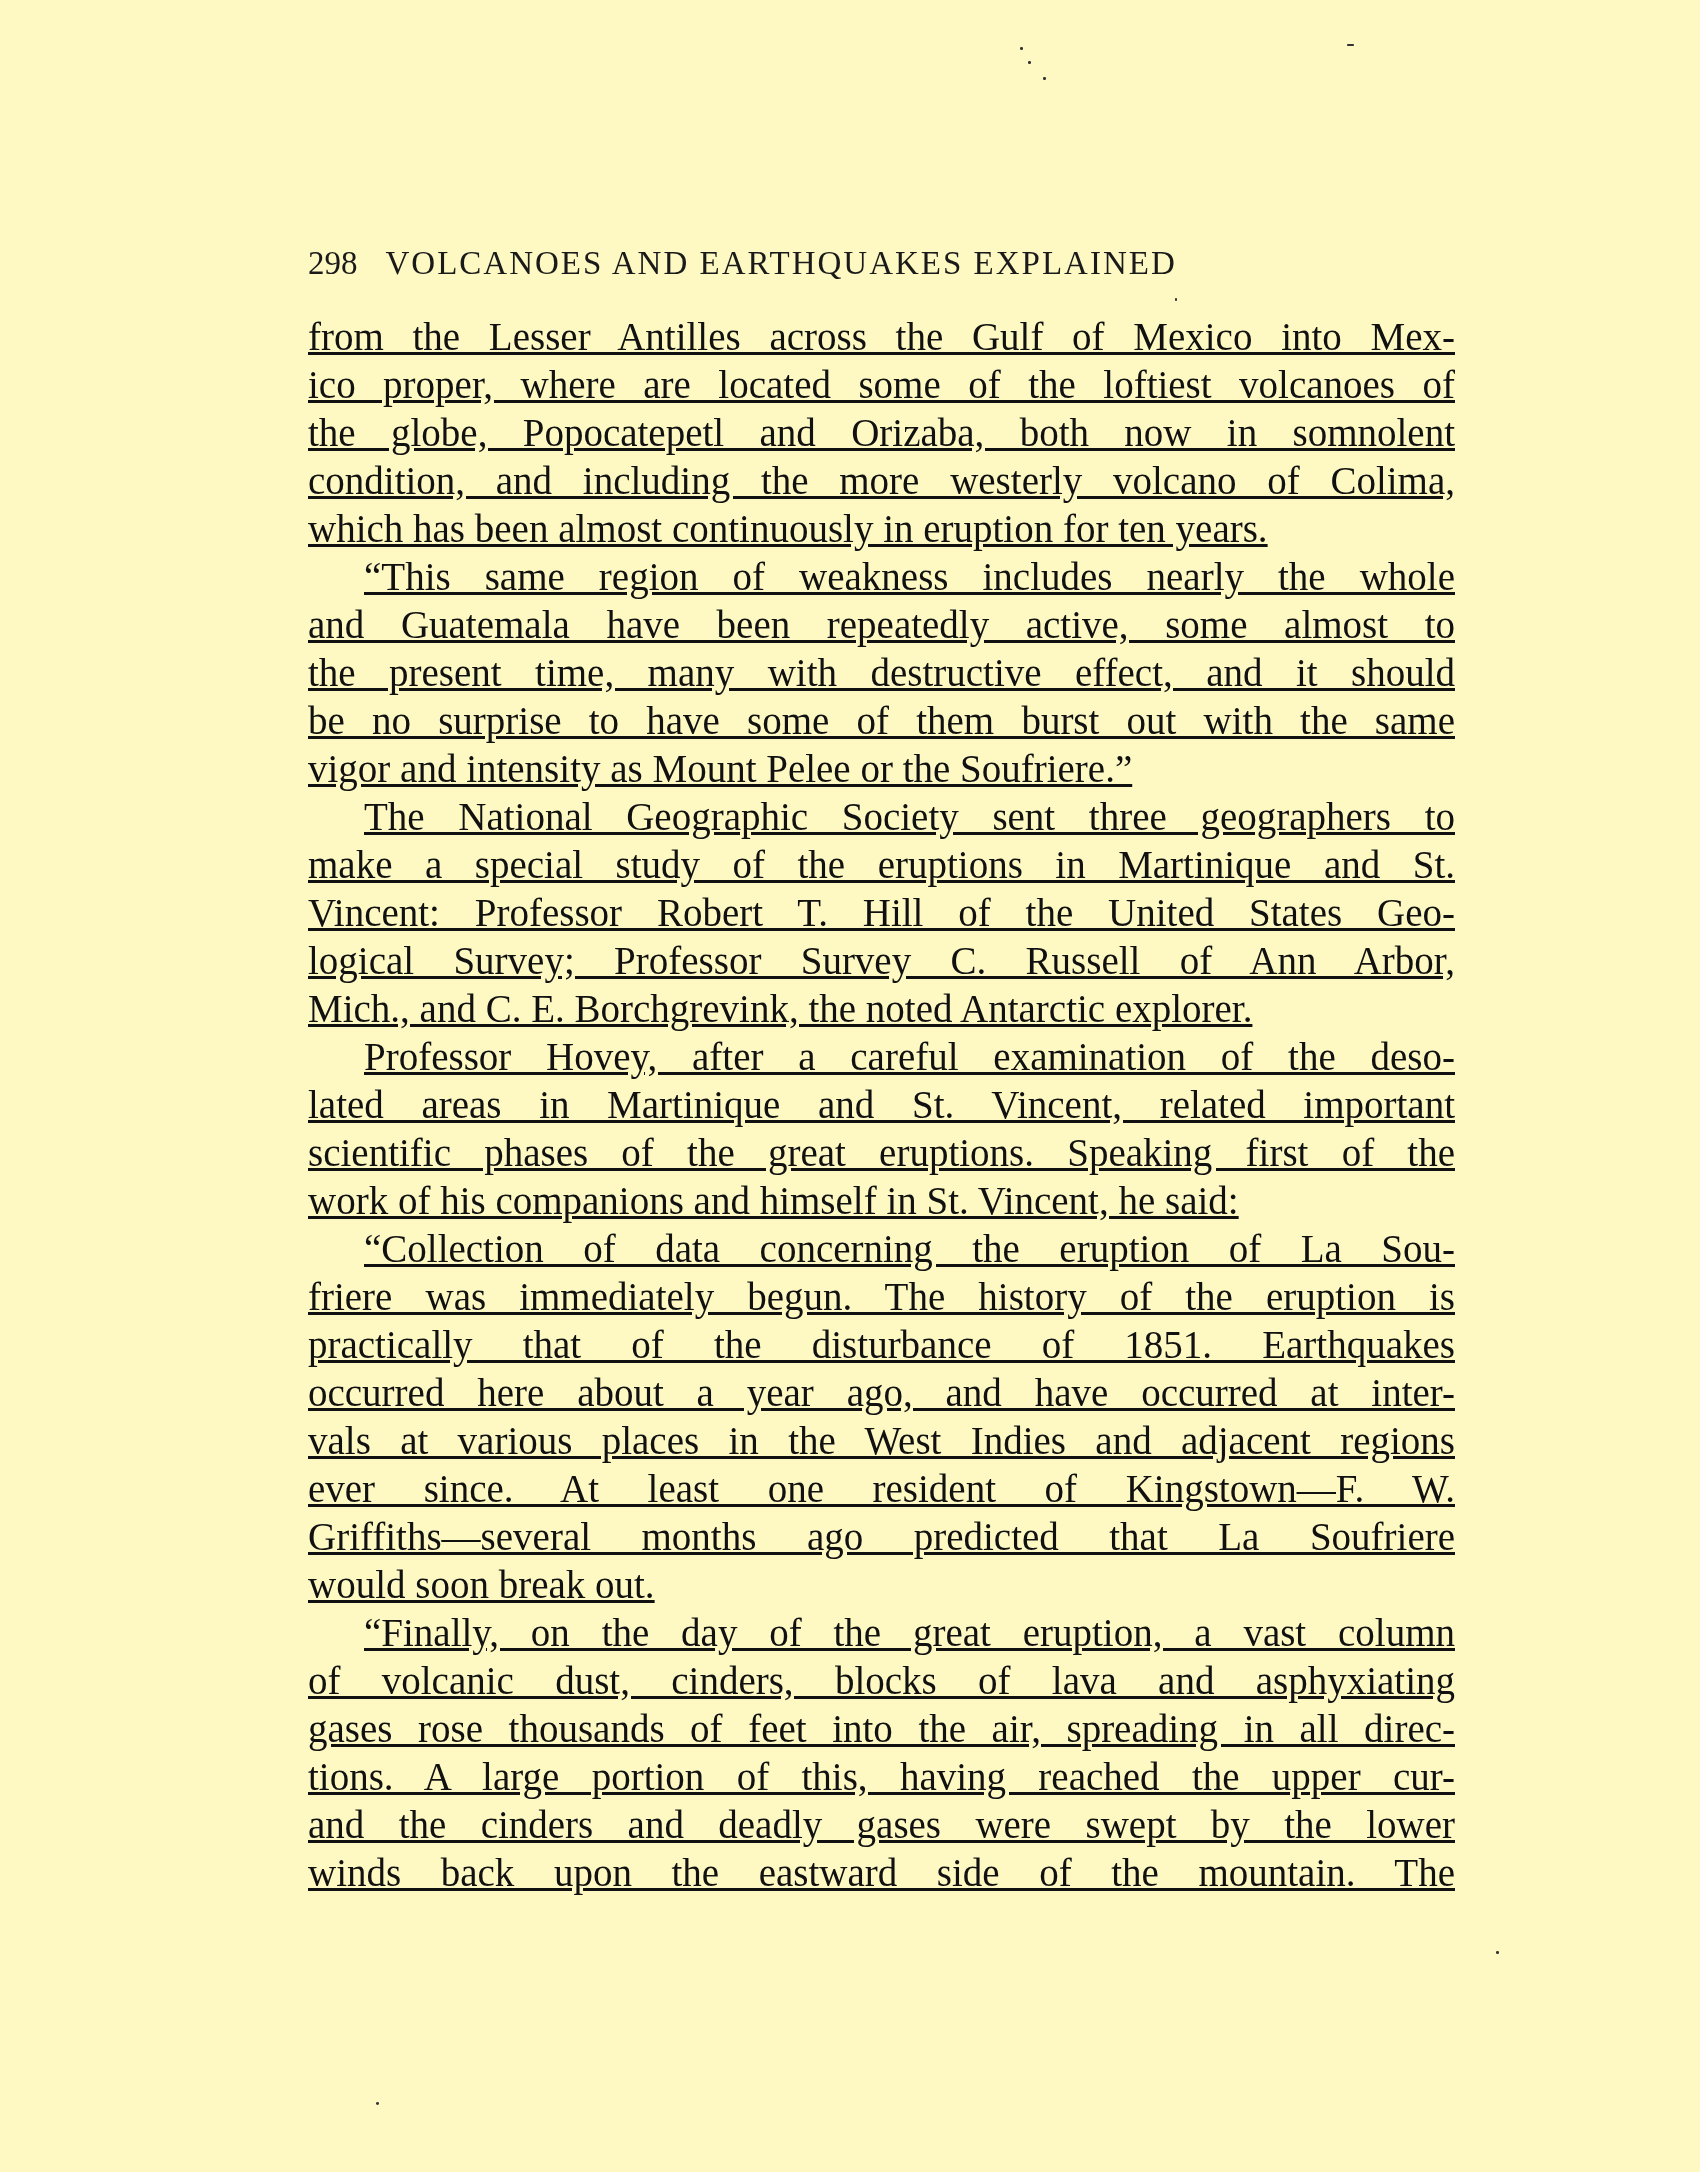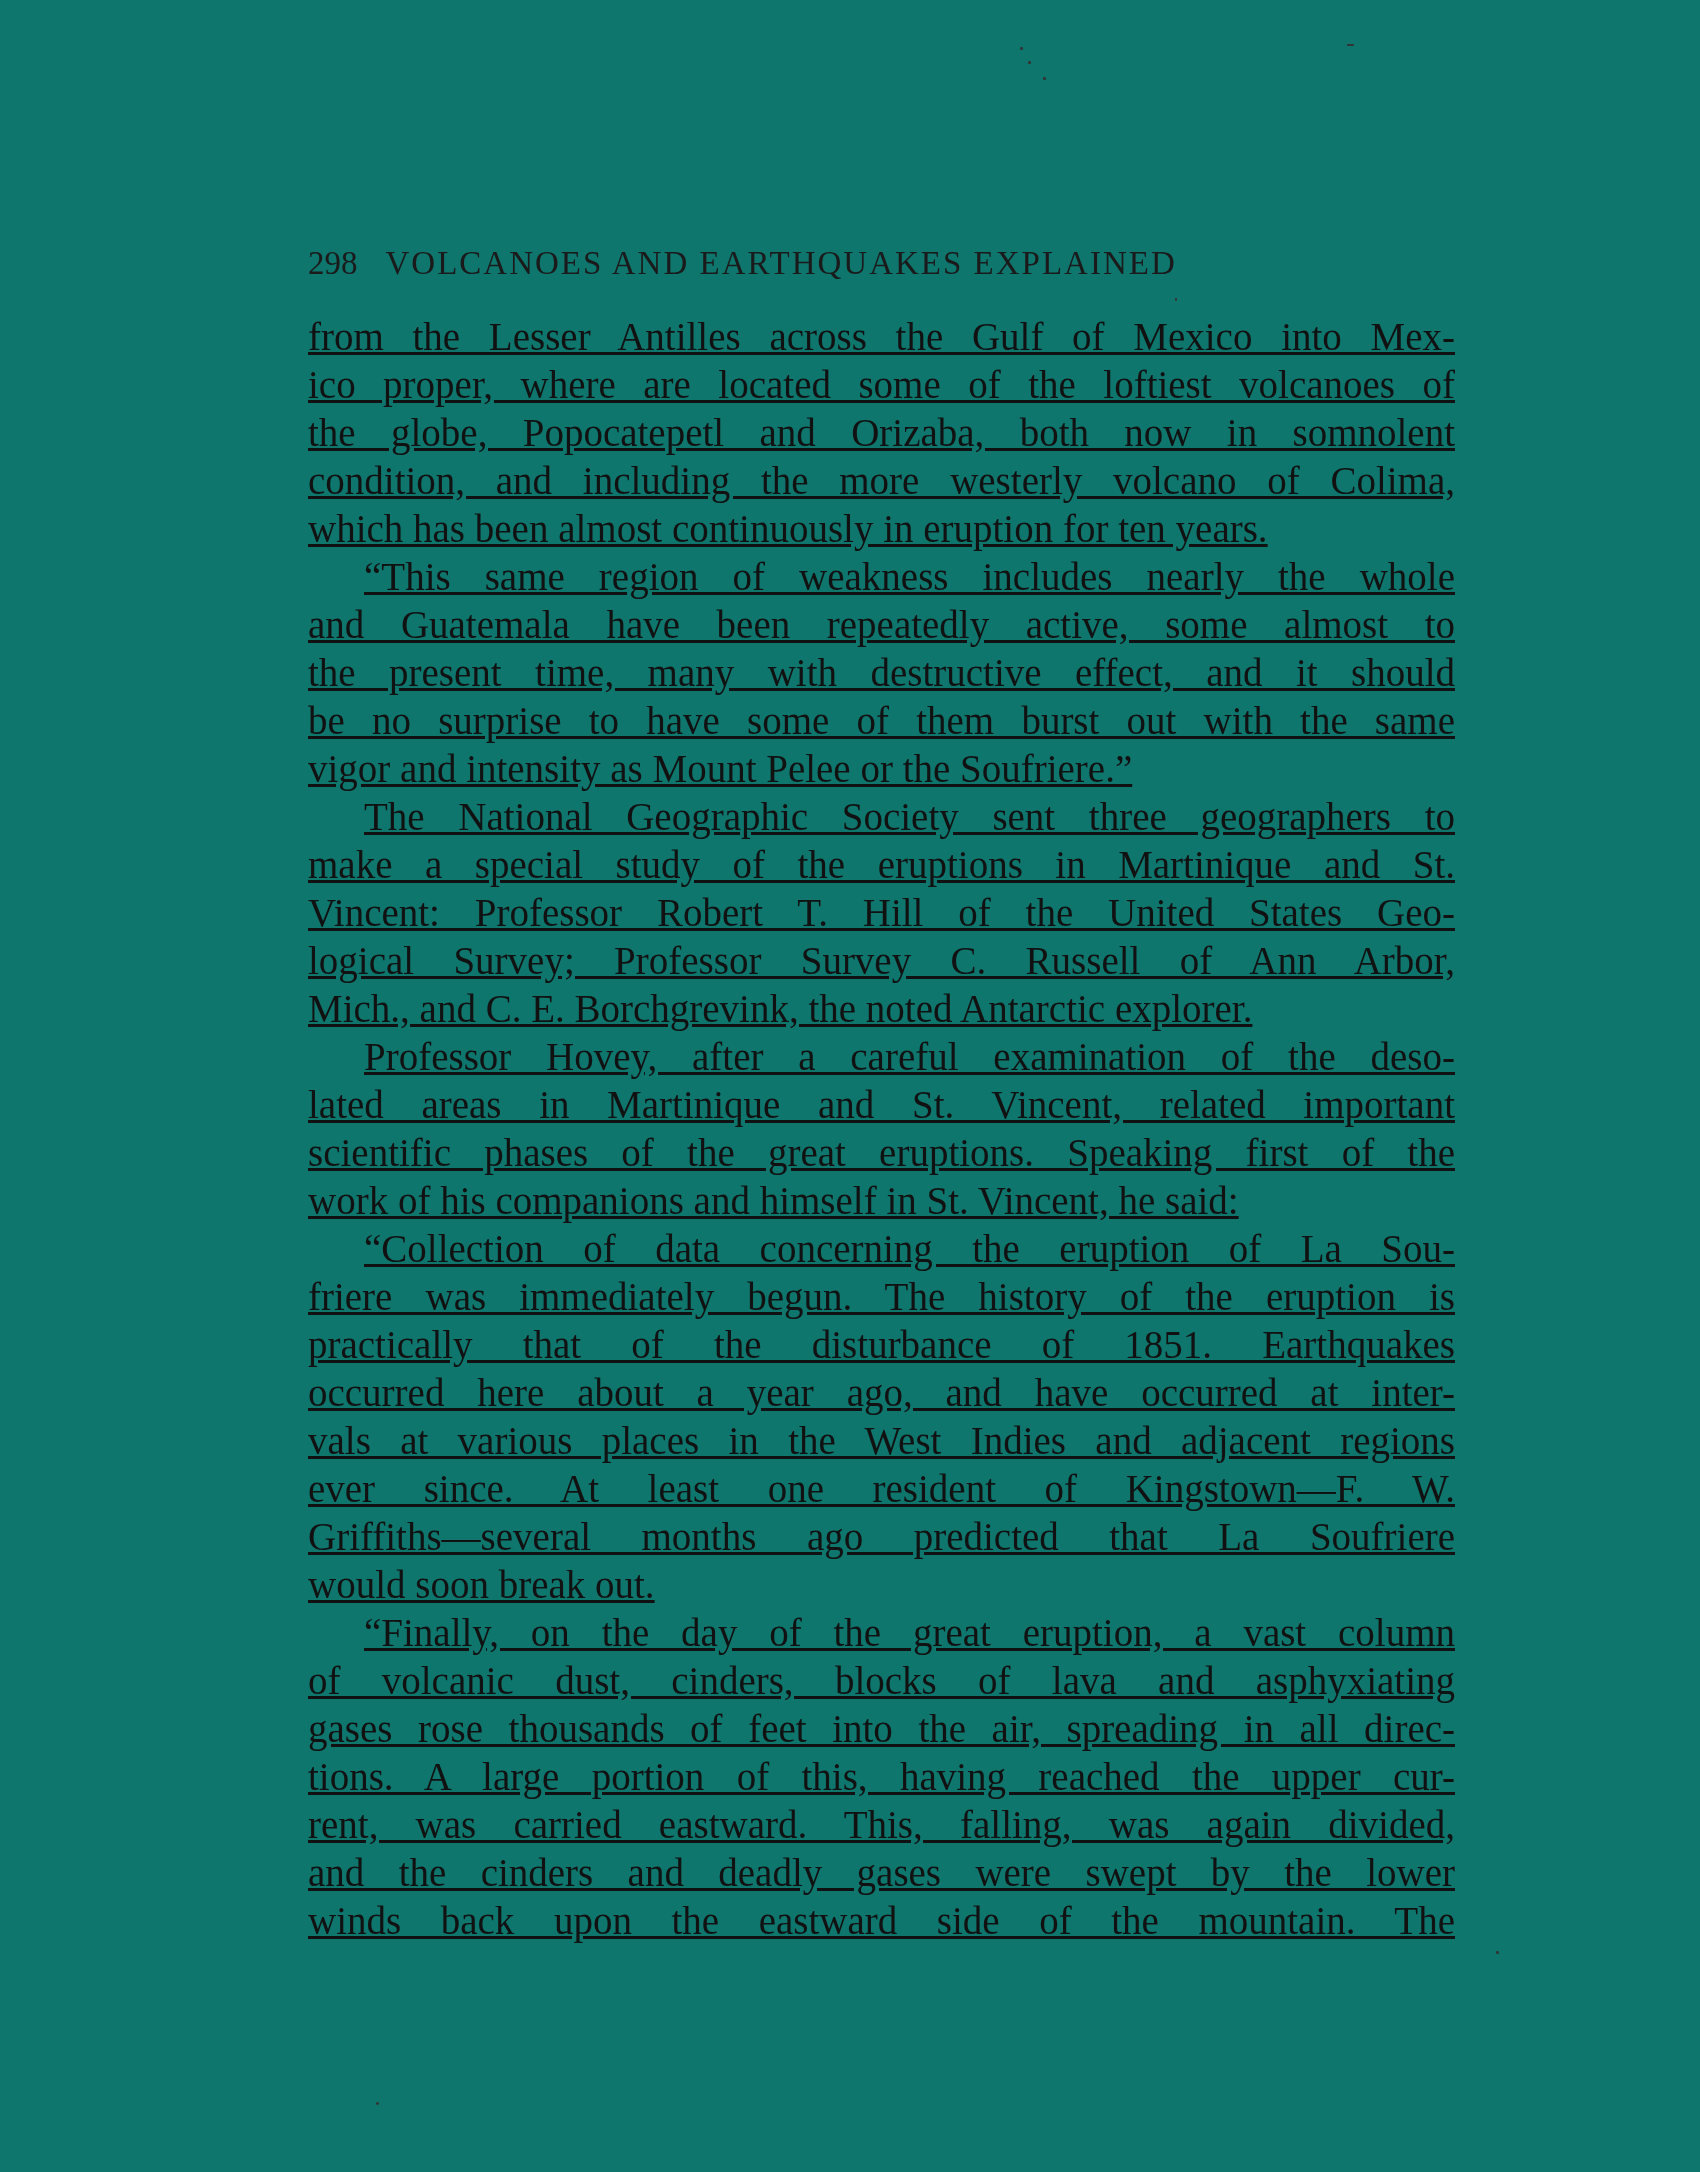--- a/index.html
+++ b/index.html
@@ -13,21 +13,21 @@
       position: relative;
       overflow: hidden;
       font-family: "Liberation Serif", "DejaVu Serif", serif;
       color: #111111;
     }
     .page {
       position: absolute;
       left: 0; top: 0;
       width: 1701px;
       height: 2172px;
-      background: #0f766e;
+      background: #fef9c3;
     }
     .running-head {
       position: absolute;
       left: 308px;
       top: 240px;
       width: 1043px;
       height: 46px;
       font-size: 33px;
       line-height: 46px;
       white-space: nowrap;
@@ -189,23 +189,20 @@
         <div class="line">
           <span class="seg">of volcanic dust, cinders, blocks of lava and asphyxiating</span>
         </div>
         <div class="line">
           <span class="seg">gases rose thousands of feet into the air, spreading in all direc-</span>
         </div>
         <div class="line">
           <span class="seg">tions. A large portion of this, having reached the upper cur-</span>
         </div>
         <div class="line">
-          <span class="seg">rent, was carried eastward. This, falling, was again divided,</span>
-        </div>
-        <div class="line">
           <span class="seg">and the cinders and deadly gases were swept by the lower</span>
         </div>
         <div class="line">
           <span class="seg">winds back upon the eastward side of the mountain. The</span>
         </div>
       </div>
     </div>
 
   <div class="speck" style="left:1020px;top:47px;width:2.5px;height:2.5px;"></div>
   <div class="speck" style="left:1028px;top:61px;width:2.5px;height:2.5px;"></div>

